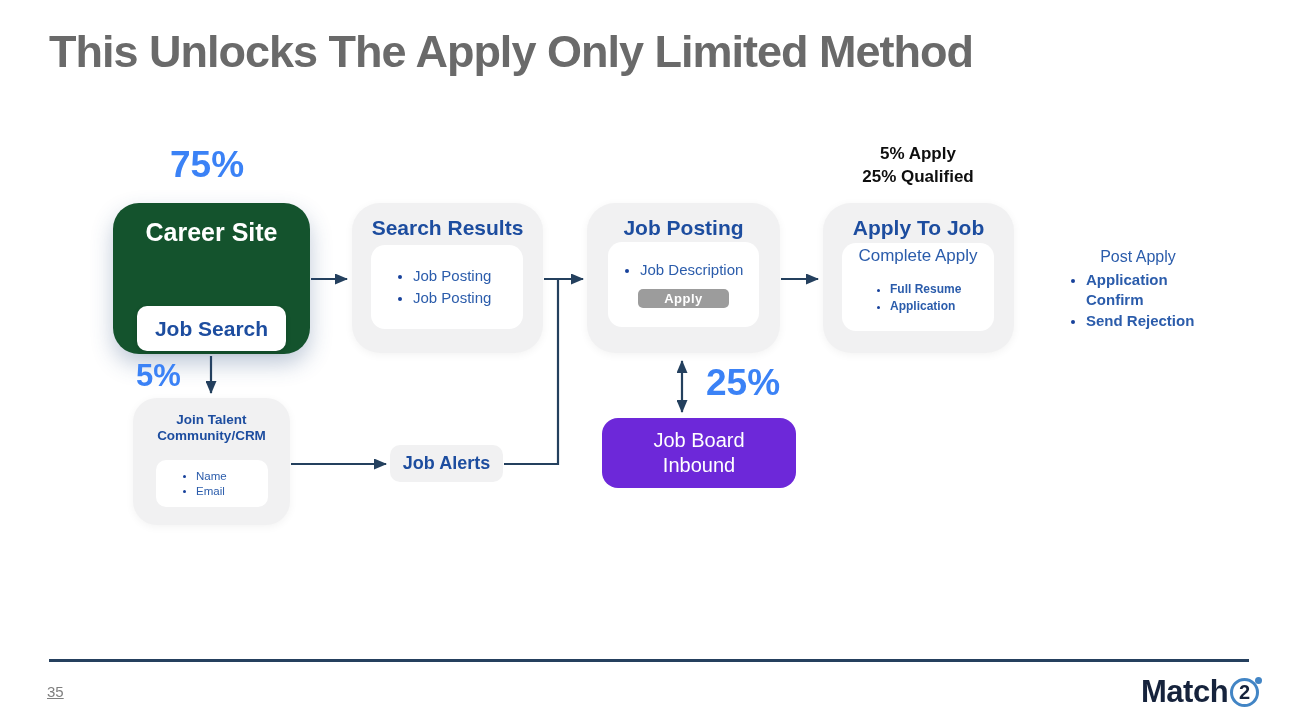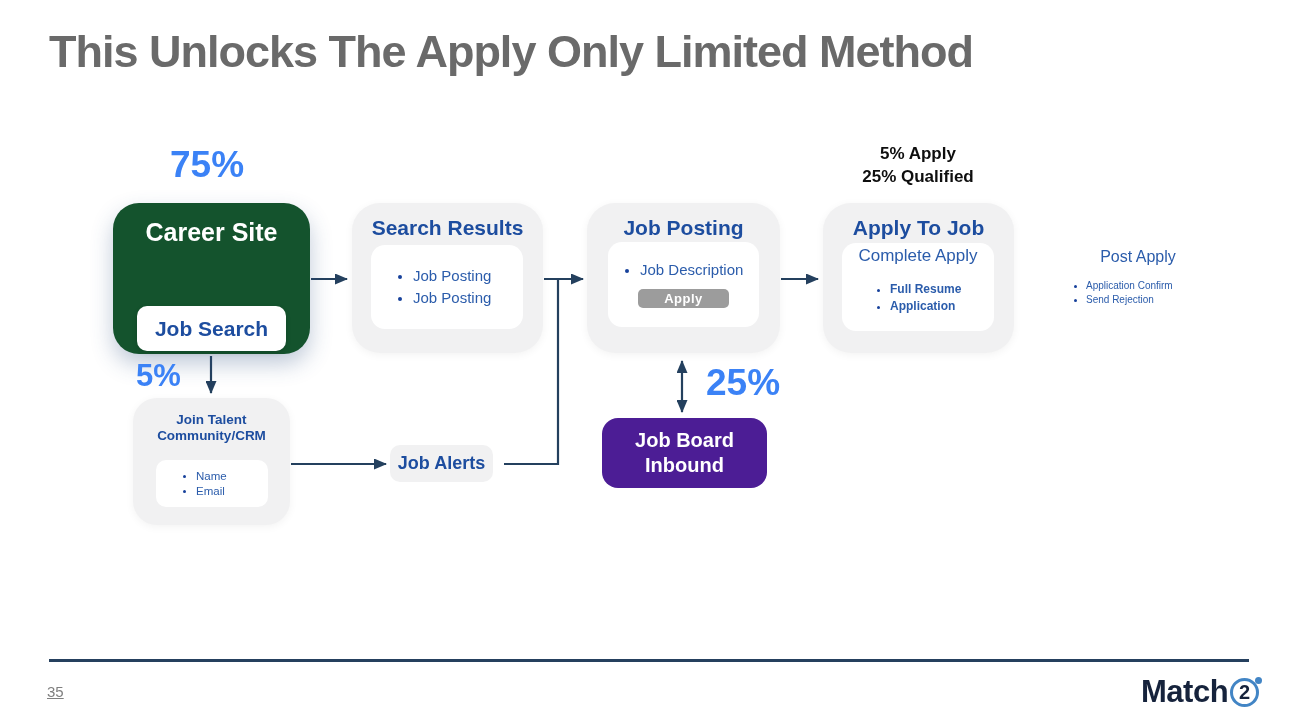--- a/index.html
+++ b/index.html
@@ -134,21 +134,21 @@
   .complete {
     text-align: center;
     font-size: 17px;
     color: #2b5cab;
   }
   .aj ul { padding-left: 48px; font-size: 12px; margin-top: 15px; line-height: 1.4; font-weight: 600; }
 
   
   .post-apply { position: absolute; left: 1068px; top: 248px; width: 140px; }
   .pa-title { text-align: center; font-size: 16px; color: #2b5cab; }
-  .post-apply ul { padding-left: 18px; font-size: 10px; margin-top: 13px; line-height: 1.35; font-weight: 400; }
+  .post-apply ul { padding-left: 18px; font-size: 15px; margin-top: 4px; line-height: 1.35; font-weight: 700; }
 
   
   .jt { left: 133px; top: 398px; width: 157px; height: 127px; border-radius: 24px; }
   .jt-title {
     margin: 14px auto 0 auto;
     width: 126px;
     text-align: center;
     font-size: 13.5px;
     font-weight: bold;
     color: #1d4d9f;
@@ -157,40 +157,40 @@
   .jt .inner {
     left: 23px; top: 62px; width: 112px; height: 47px;
     border-radius: 10px;
     display: flex; flex-direction: column; justify-content: center;
   }
   .jt ul { padding-left: 40px; font-size: 11.5px; line-height: 1.25; font-weight: 500; }
 
   
   .job-alerts {
     position: absolute;
-    left: 390px; top: 445px; width: 103px; height: 37px;
+    left: 390px; top: 445px; width: 113px; height: 37px;
     background: #f1f1f2;
     border-radius: 10px;
     display: flex; align-items: center; justify-content: center;
     font-size: 18px;
     font-weight: bold;
     color: #1d4d9f;
   }
 
   
   .job-board {
     position: absolute;
-    left: 602px; top: 418px; width: 165px; height: 70px;
-    background: #4c1d95;
+    left: 602px; top: 418px; width: 194px; height: 70px;
+    background: #6d28d9;
     border-radius: 16px;
     display: flex; align-items: center; justify-content: center;
     text-align: center;
     padding: 0 24px;
     font-size: 20px;
-    font-weight: bold;
+    font-weight: normal;
     color: #ffffff;
     line-height: 1.25;
   }
 
   
   .arrows { position: absolute; left: 0; top: 0; }
 
   
   .divider {
     position: absolute;

